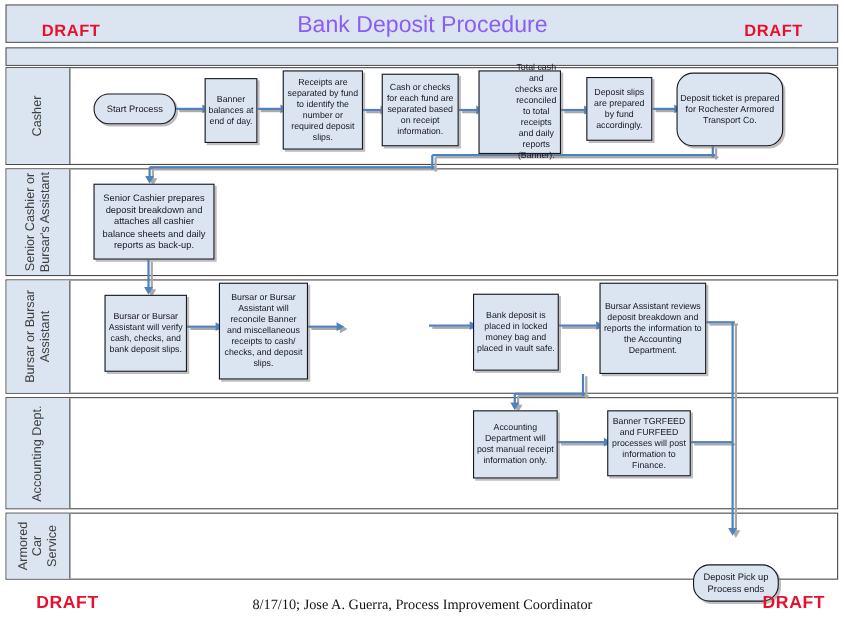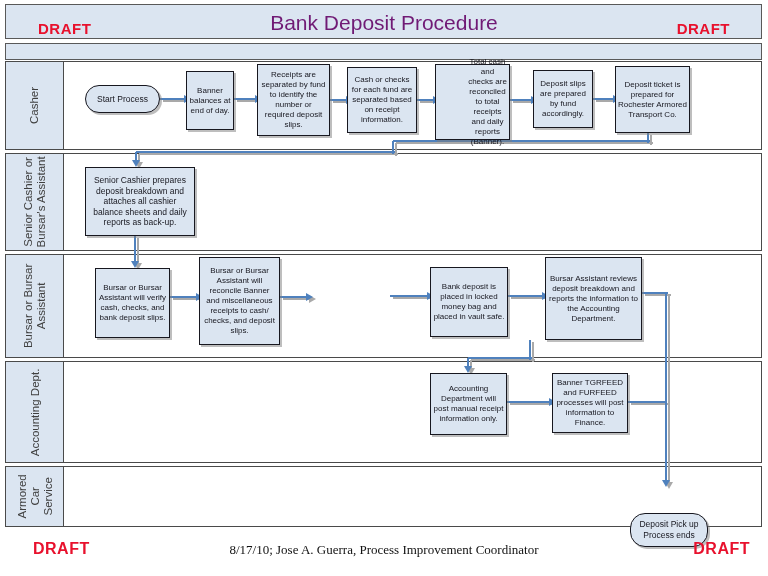--- a/index.html
+++ b/index.html
@@ -1,21 +1,21 @@
 <!DOCTYPE html>
 <html><head>
 <meta charset="utf-8">
 <style>
   html,body{margin:0;padding:0;background:#fff;}
   .canvas{position:relative;width:768px;height:576px;background:#ffffff;
           font-family:"Liberation Sans",sans-serif;overflow:hidden;}
   .band{position:absolute;left:5px;width:757px;background:#dbe5f1;
         border:1px solid #595959;box-sizing:border-box;z-index:1;}
   .title-text{position:absolute;left:0;width:768px;text-align:center;
-        font-size:21px;color:#701a75;z-index:2;}
+        font-size:21px;color:#8b5cf6;z-index:2;}
   .draft{position:absolute;color:#e8112d;font-weight:bold;font-size:15px;
         letter-spacing:.5px;z-index:5;}
   .lane{position:absolute;left:5px;width:757px;background:#ffffff;
         border:1px solid #4a4a4a;box-sizing:border-box;z-index:1;}
   .lane-label{position:absolute;left:0;top:0;bottom:0;width:57px;background:#dbe5f1;
         border-right:1px solid #4a4a4a;display:flex;align-items:center;
         justify-content:center;overflow:hidden;}
   .lane-label-text{transform:rotate(-90deg);text-align:center;font-size:11.5px;
         line-height:1.12;color:#3f3f3f;flex:0 0 auto;}
   #connectors{position:absolute;left:0;top:0;width:768px;height:576px;z-index:2;}
@@ -146,21 +146,21 @@
       <div class="ahead" style="left: 662px; top: 480px; border-left: 4px solid transparent; border-right: 4px solid transparent; border-top: 7px solid rgb(79, 129, 189);"></div>
       <div class="cseg" style="background: rgb(79, 129, 189); left: 628px; top: 401px; width: 38px; height: 2px;"></div>
     </div>
 
   <div class="node stadium" style="left:85px;top:85px;width:75px;height:28px;">Start Process</div>
   <div class="node" style="left:186px;top:71px;width:48px;height:59px;">Banner balances at end of day.</div>
   <div class="node" style="left:257px;top:64px;width:73px;height:72px;">Receipts are separated by fund to identify the number or required deposit slips.</div>
   <div class="node" style="left:347px;top:67px;width:70px;height:66px;">Cash or checks for each fund are separated based on receipt information.</div>
   <div class="node" style="left:435px;top:64px;width:75px;height:76px;padding-left:32px;">Total cash and checks are reconciled to total receipts and daily reports (Banner).</div>
   <div class="node" style="left:533px;top:70px;width:60px;height:58px;">Deposit slips are prepared by fund accordingly.</div>
-  <div class="node" style="left:615px;top:66px;width:75px;height:67px;">Deposit ticket is prepared for Rochester Armored Transport Co.</div>
+  <div class="node" style="left:615px;top:66px;width:97px;height:67px;border-radius:15px;">Deposit ticket is prepared for Rochester Armored Transport Co.</div>
   <div class="node big" style="left:85px;top:167px;width:110px;height:69px;">Senior Cashier prepares deposit breakdown and attaches all cashier balance sheets and daily reports as back-up.</div>
   <div class="node" style="left:95px;top:268px;width:75px;height:70px;">Bursar or Bursar Assistant will verify cash, checks, and bank deposit slips.</div>
   <div class="node" style="left:199px;top:257px;width:81px;height:88px;">Bursar or Bursar Assistant will reconcile Banner and miscellaneous receipts to cash/ checks, and deposit slips.</div>
   <div class="node" style="left:430px;top:267px;width:78px;height:70px;">Bank deposit is placed in locked money bag and placed in vault safe.</div>
   <div class="node" style="left:545px;top:257px;width:97px;height:83px;">Bursar Assistant reviews deposit breakdown and reports the information to the Accounting Department.</div>
   <div class="node" style="left:430px;top:373px;width:77px;height:62px;">Accounting Department will post manual receipt information only.</div>
   <div class="node" style="left:552px;top:373px;width:76px;height:60px;">Banner TGRFEED and FURFEED processes will post information to Finance.</div>
   <div class="node stadium" style="left:630px;top:513px;width:78px;height:34px;">Deposit Pick up Process ends</div>
 
   <div class="draft" style="left:33px;top:540px;font-size:16px;">DRAFT</div>

